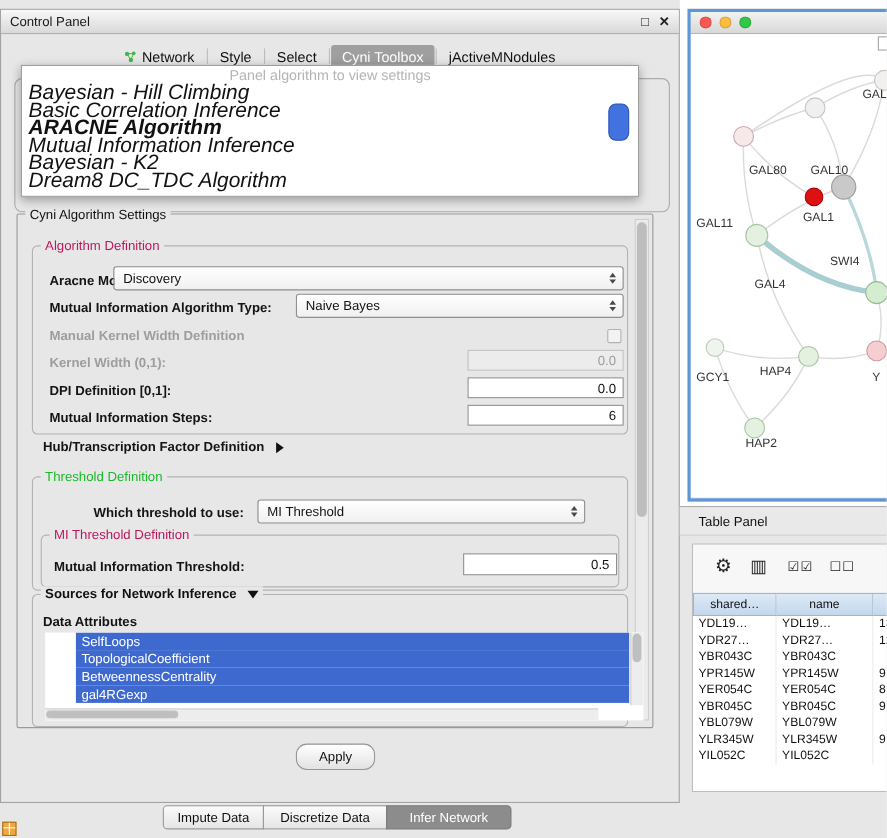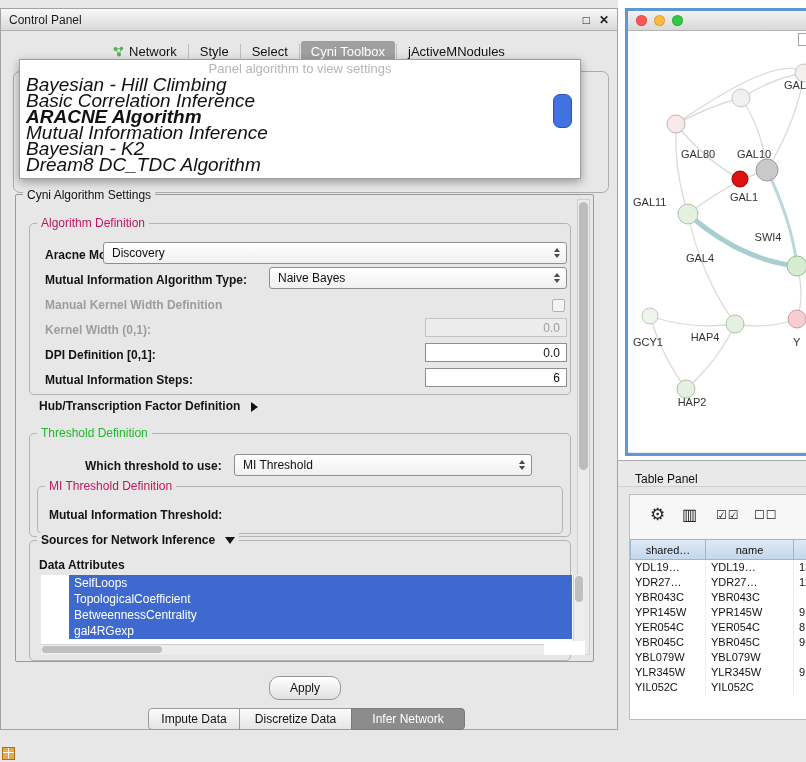--- a/index.html
+++ b/index.html
@@ -86,39 +86,39 @@
   .attr-hscroll{position:absolute;left:0;bottom:0;width:503px;height:11px;background:#ededed;border-top:1px solid #d0d0d0;box-sizing:border-box;}
   .attr-hthumb{position:absolute;left:1px;top:1px;width:120px;height:7px;background:#bfbfbf;border-radius:4px;}
 
   .apply-btn{position:absolute;left:268px;top:667px;width:70px;height:22px;border:1px solid #969696;
              border-radius:10px;background:linear-gradient(#ffffff,#e2e2e2);font-size:12px;
              display:flex;align-items:center;justify-content:center;}
 
   .bottom-tabs{position:absolute;left:147px;top:699px;display:flex;}
   .bseg{height:22px;box-sizing:border-box;border:1px solid #9a9a9a;margin-left:-1px;
         background:linear-gradient(#fbfbfb,#e5e5e5);font-size:12px;display:flex;align-items:center;
-        justify-content:center;padding:0 4px;}
+        justify-content:center;padding:0 4px;margin-top:24px;}
   .bseg:first-child{border-radius:4px 0 0 4px;margin-left:0;}
   .bseg:last-child{border-radius:0 4px 4px 0;}
   .bseg.active{background:#8c8c8c;color:#ffffff;border-color:#7a7a7a;}
 
   
   .net-window{position:absolute;left:625px;top:8px;width:192px;height:448px;border:3px solid #5e97d6;
               background:#ececec;box-sizing:border-box;}
   .net-titlebar{height:20px;background:linear-gradient(#f2f2f2,#d8d8d8);border-bottom:1px solid #b5b5b5;
                 display:flex;align-items:center;padding-left:8px;gap:7px;box-sizing:border-box;}
   .light{width:11px;height:11px;border-radius:50%;border:1px solid rgba(0,0,0,.15);box-sizing:border-box;}
   .net-canvas{position:relative;width:100%;height:421px;background:#ffffff;overflow:hidden;}
   .net-corner{position:absolute;right:3px;top:2px;width:13px;height:13px;border:1px solid #a5a5a5;
               background:#ffffff;box-sizing:border-box;}
 
   
   .tp-header{position:absolute;left:618px;top:460px;width:188px;height:27px;background:#e9e9e9;
              border-top:1px solid #adadad;border-bottom:1px solid #cfcfcf;box-sizing:border-box;
-             display:flex;align-items:flex-end;padding-left:17px;font-size:12px;}
+             display:flex;align-items:center;padding-left:17px;font-size:12px;}
   .tbl-window{position:absolute;left:629px;top:494px;width:190px;height:226px;background:#f7f7f7;
               border:1px solid #bdbdbd;box-sizing:border-box;overflow:hidden;}
   .tbl-toolbar{position:relative;height:44px;}
   .ticon{position:absolute;color:#222;}
   .tbl-head{display:flex;height:21px;}
   .th{box-sizing:border-box;background:linear-gradient(#dde9f6,#c4d8ec);border:1px solid #9fb6cf;
       border-left:none;font-size:11px;display:flex;align-items:center;justify-content:center;
       overflow:hidden;white-space:nowrap;}
   .th:first-child{border-left:1px solid #9fb6cf;}
   .tbl-body{background:#ffffff;height:160px;}
@@ -239,20 +239,21 @@
     <span class="lbl" style="left:84px;top:450px">Which threshold to use:</span>
     <div class="combo" style="left:233px;top:445px;width:298px;height:22px">
       <span>MI Threshold</span>
       <span class="stepper"></span>
     </div>
 
     <div class="sub-group" style="left:36px;top:477px;width:524px;height:46px"></div>
     <span class="group-title blue" style="left:44px;top:470px">MI Threshold Definition</span>
 
     <span class="lbl" style="left:48px;top:499px">Mutual Information Threshold:</span>
+    <div class="tfield" style="left:420px;top:494px;width:140px;height:20px">0.5</div>
 
     <div class="sub-group" style="left:28px;top:531px;width:540px;height:119px"></div>
     <span class="group-title" style="left:36px;top:524px;font-weight:600">
       <span>Sources for Network Inference</span>
       <span class="arrow-down"></span>
     </span>
 
     <span class="lbl" style="left:38px;top:549px">Data Attributes</span>
 
     <div class="attr-list">

